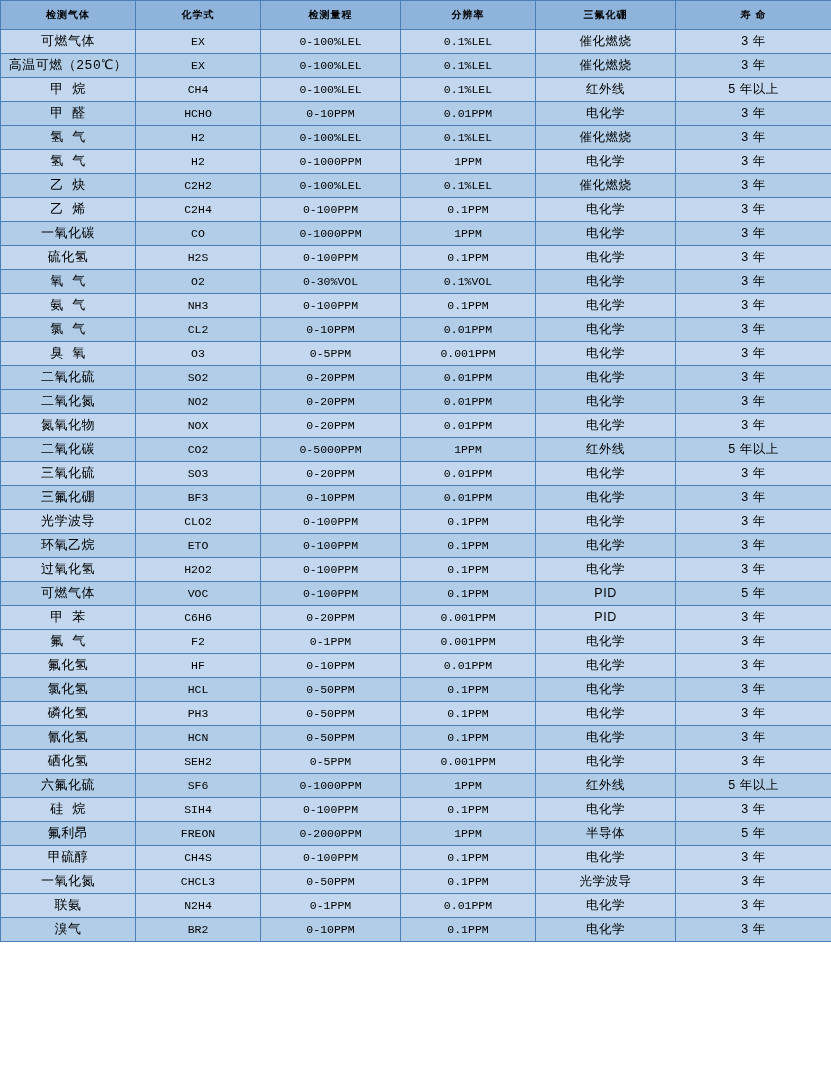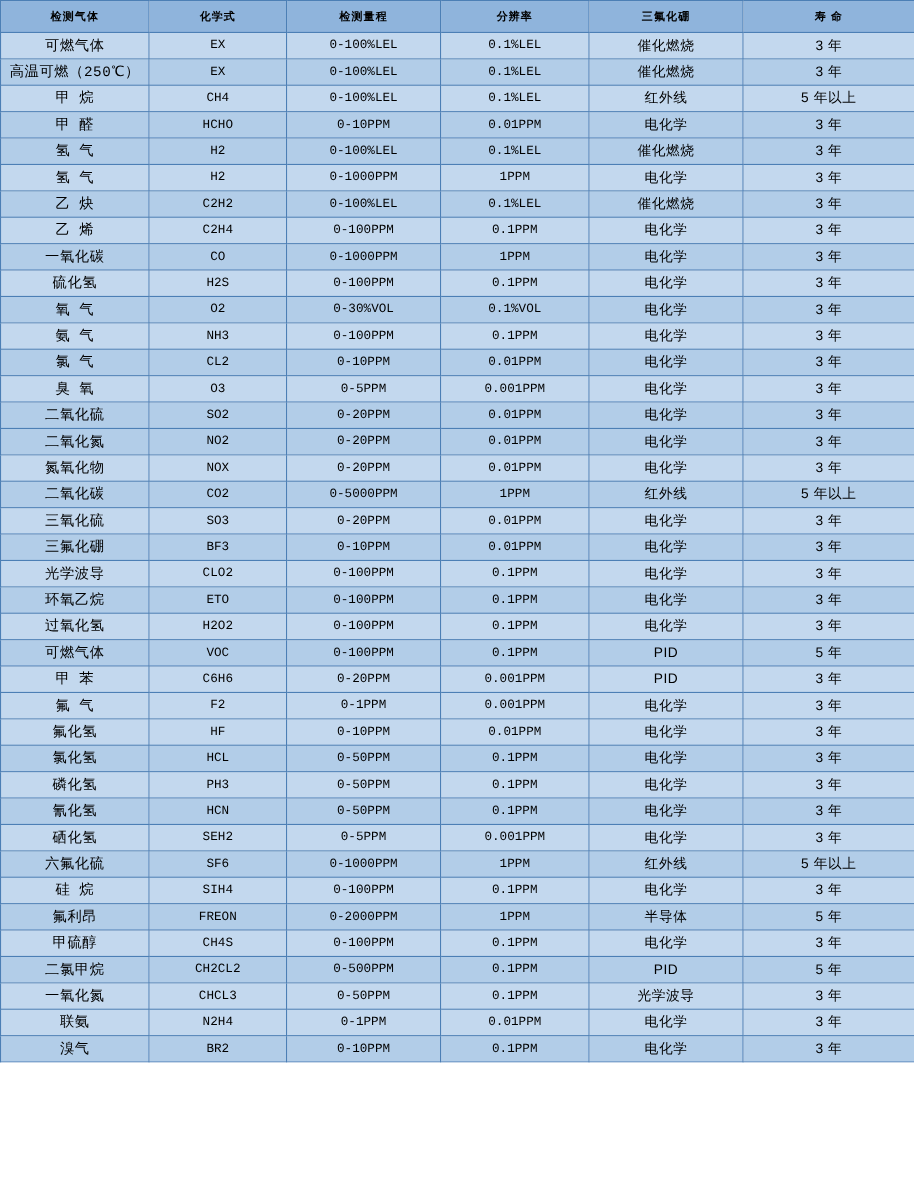--- a/index.html
+++ b/index.html
@@ -365,28 +365,20 @@
         <td class="life">5 年</td>
       </tr>
       <tr class="odd">
         <td class="name">甲硫醇</td>
         <td class="formula">CH4S</td>
         <td class="range">0-100PPM</td>
         <td class="res">0.1PPM</td>
         <td class="principle">电化学</td>
         <td class="life">3 年</td>
       </tr>
-      <tr class="even">
-        <td class="name">二氯甲烷</td>
-        <td class="formula">CH2CL2</td>
-        <td class="range">0-500PPM</td>
-        <td class="res">0.1PPM</td>
-        <td class="principle">PID</td>
-        <td class="life">5 年</td>
-      </tr>
       <tr class="odd">
         <td class="name">一氧化氮</td>
         <td class="formula">CHCL3</td>
         <td class="range">0-50PPM</td>
         <td class="res">0.1PPM</td>
         <td class="principle">光学波导</td>
         <td class="life">3 年</td>
       </tr>
       <tr class="odd">
         <td class="name">联氨</td>

